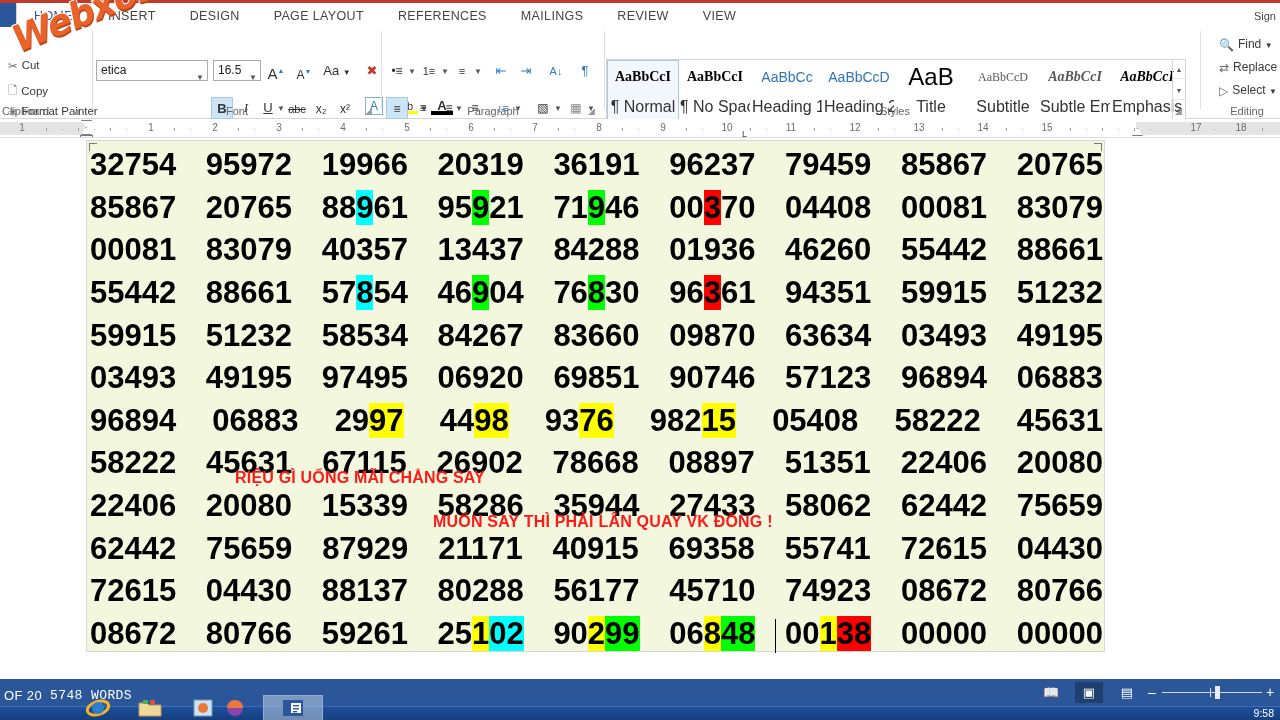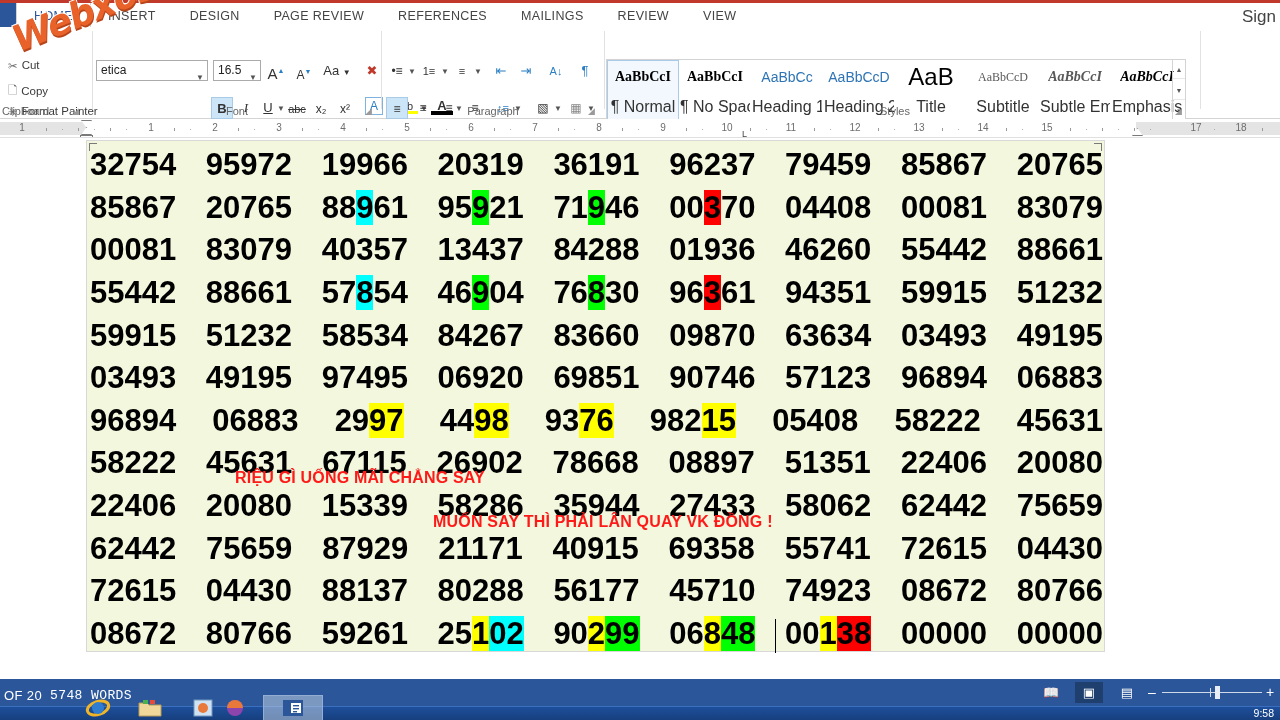--- a/index.html
+++ b/index.html
@@ -22,21 +22,21 @@
     padding: 0 17px; line-height: 27px; font-size: 12.5px;
     color: #444; letter-spacing: .35px; cursor: default;
   }
   .tab.active { color: #2b579a; background: #fff; font-weight: normal;
     border-left: 1px solid #d4d4d4; border-right: 1px solid #d4d4d4; }
   .tab-file-block {
     position: absolute; left: 0; top: 0; width: 16px; height: 27px; background: #2b579a;
   }
   .signin {
     position: absolute; right: 4px; top: 0; line-height: 27px;
-    font-size: 17px; color: #444;
+    font-size: 11px; color: #444;
   }
 
   
   .ribbon {
     position: absolute; top: 27px; left: 0; width: 1280px; height: 92px;
     background: #ffffff; border-bottom: 1px solid #d4d4d4;
   }
   .group { position: absolute; top: 0; height: 92px; }
   .group-label {
     position: absolute; bottom: 2px; width: 100%; text-align: center;
@@ -189,21 +189,21 @@
 <body>
 
 <div id="app">
 
   <div class="topbar">
     <div class="tab-file-block"></div>
     <div class="tabs" id="tabs">
         <div class="tab active">HOME</div>
         <div class="tab">INSERT</div>
         <div class="tab">DESIGN</div>
-        <div class="tab">PAGE REVIEW</div>
+        <div class="tab">PAGE LAYOUT</div>
         <div class="tab">REFERENCES</div>
         <div class="tab">MAILINGS</div>
         <div class="tab">REVIEW</div>
         <div class="tab">VIEW</div>
       </div>
     <div class="signin">Sign</div>
   </div>
 
   <div class="ribbon">
 
@@ -323,20 +323,34 @@
           <div class="gal-arrow">▲</div>
           <div class="gal-arrow">▼</div>
           <div class="gal-arrow" style="border-bottom:none;">▾</div>
         </div>
       </div>
       <div class="group-label" style="left:0;width:580px;">Styles</div>
       <div class="dlg" style="left:570px;">◢</div>
     </div>
     <div class="group-sep" style="left:1200px;"></div>
 
+    <div class="group" style="left:1201px;width:79px;">
+      <div class="edit-item" style="left:18px;top:10px;">
+        <span class="ic">🔍</span><span>Find</span>
+        <span style="font-size:8px;">▼</span>
+      </div>
+      <div class="edit-item" style="left:18px;top:33px;">
+        <span class="ic">⇄</span><span>Replace</span>
+      </div>
+      <div class="edit-item" style="left:18px;top:56px;">
+        <span class="ic">▷</span><span>Select</span>
+        <span style="font-size:8px;">▼</span>
+      </div>
+      <div class="group-label" style="left:14px;width:64px;">Editing</div>
+    </div>
   </div>
 
   <div class="ruler" id="ruler">
     <div class="ruler-band" style="left:0;width:86px;"></div>
     <div class="ruler-band" style="left:1136px;width:144px;"></div>
     <div style="position:absolute;left:81px;top:1px;width:11px;height:8px;border:1px solid #7a7a7a;clip-path:polygon(0 0,100% 0,50% 100%);background:#fff;"></div>
     <div style="position:absolute;left:81px;top:8px;width:11px;height:8px;border:1px solid #7a7a7a;clip-path:polygon(50% 0,100% 100%,0 100%);background:#fff;"></div>
     <div style="position:absolute;left:80px;top:16px;width:13px;height:3px;border:1px solid #7a7a7a;background:#fff;"></div>
     <div style="position:absolute;left:1132px;top:9px;width:11px;height:8px;border:1px solid #7a7a7a;clip-path:polygon(50% 0,100% 100%,0 100%);background:#fff;"></div>
     <div style="position:absolute;left:742px;top:10px;font-size:9px;color:#444;">L</div>

